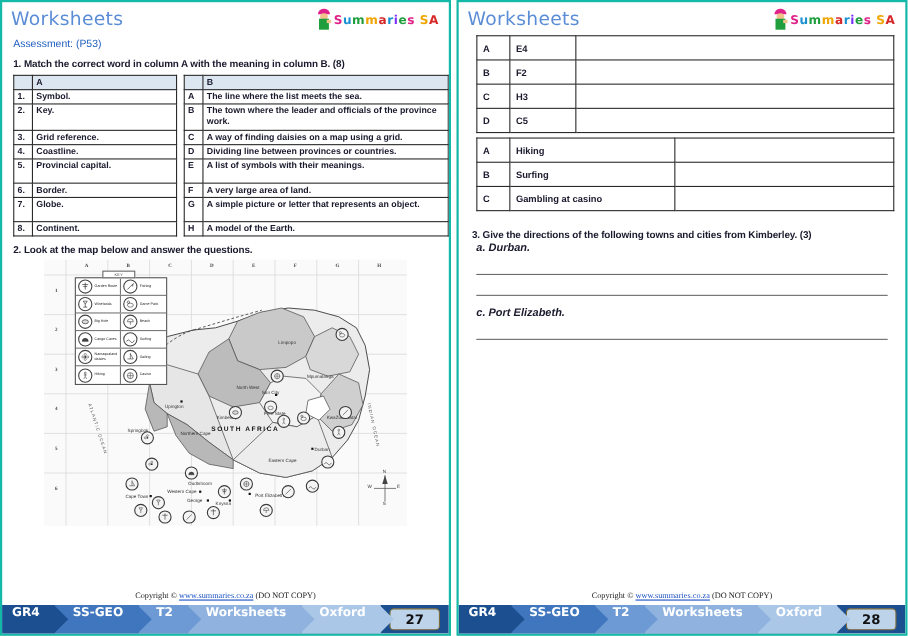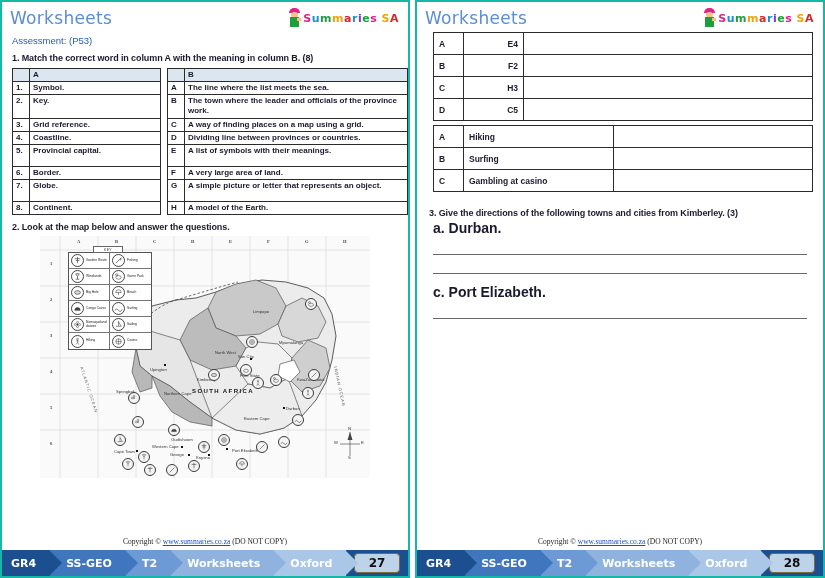--- a/index.html
+++ b/index.html
@@ -150,21 +150,21 @@
   }
   .copyr a { color:#1a4fc4; text-decoration:underline; }
 
   .footbar {
     position:absolute; left:0; right:0; bottom:0;
     height:26px; background:#1c4f8f;
     display:flex; align-items:center;
   }
   .crumbs { display:flex; align-items:center; height:26px; flex:1; }
   .crumb {
-    position:relative; height:26px; display:flex; align-items:center;
+    position:relative; height:26px; display:flex; 
     color:#ffffff; font-weight:bold; font-size:11px;
     font-family:"DejaVu Sans", sans-serif; padding-left:9px;
   }
   .crumb .txt { position:relative; z-index:2; }
   .crumb::after {
     content:""; position:absolute; right:-12px; top:0;
     width:0; height:0; z-index:1;
     border-top:13px solid transparent;
     border-bottom:13px solid transparent;
   }
@@ -193,29 +193,29 @@
     font-size:9px; color:#1a1a2e; font-weight:600;
     margin: 4px 0 6px 4px; letter-spacing:-0.1px;
   }
   table.gt { border-collapse:collapse; table-layout:fixed; margin:0 4px 4px 8px; }
   table.gt td {
     border:1px solid #2b2b2b; font-size:8.5px; color:#1a1a2e;
     font-weight:600; padding:2px 5px; height:22px;
   }
   .gt1 { width: 380px; }
   .gt1 td.c-a { width:30px; }
-  .gt1 td.c-b { width:60px;text-align:right; }
+  .gt1 td.c-b { width:60px; }
   .gt2 { width: 380px; }
   .gt2 td.c-a { width:30px; }
   .gt2 td.c-b { width:150px; }
 
   .ansline {
     border-bottom:1px solid #6a6a6a; margin: 18px 8px 0 8px; height:1px;
   }
-  .subq { font-size:14px; color:#1a1a2e; font-weight:600; margin:10px 0 0 8px; }
+  .subq { font-size:10px; color:#1a1a2e; font-weight:600; margin:10px 0 0 8px;font-style:italic; }
 </style>
 </head>
 <body>
 
 <div class="spread">
 
   <div class="page page-left">
     <div class="page-inner">
 
       <div class="hdr">
@@ -297,21 +297,21 @@
           <tr>
                 <td class="num">A</td>
                 <td class="lbl">The line where the list meets the sea.</td>
               </tr>
           <tr>
                 <td class="num">B</td>
                 <td class="lbl" style="height:24px">The town where the leader and officials of the province work.</td>
               </tr>
           <tr>
                 <td class="num">C</td>
-                <td class="lbl">A way of finding places on a map using a grid.</td>
+                <td class="lbl">A way of finding daisies on a map using a grid.</td>
               </tr>
           <tr>
                 <td class="num">D</td>
                 <td class="lbl">Dividing line between provinces or countries.</td>
               </tr>
           <tr>
                 <td class="num">E</td>
                 <td class="lbl" style="height:22px">A list of symbols with their meanings.</td>
               </tr>
           <tr>

